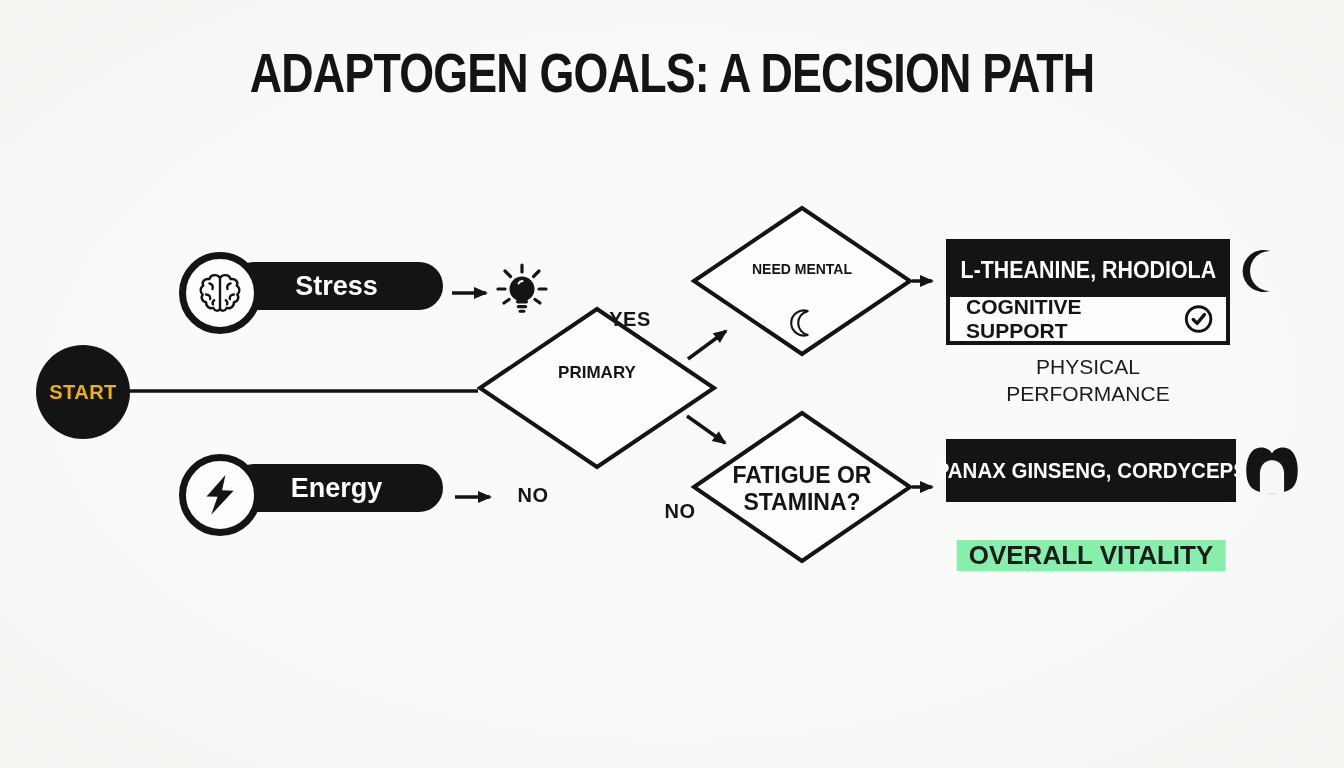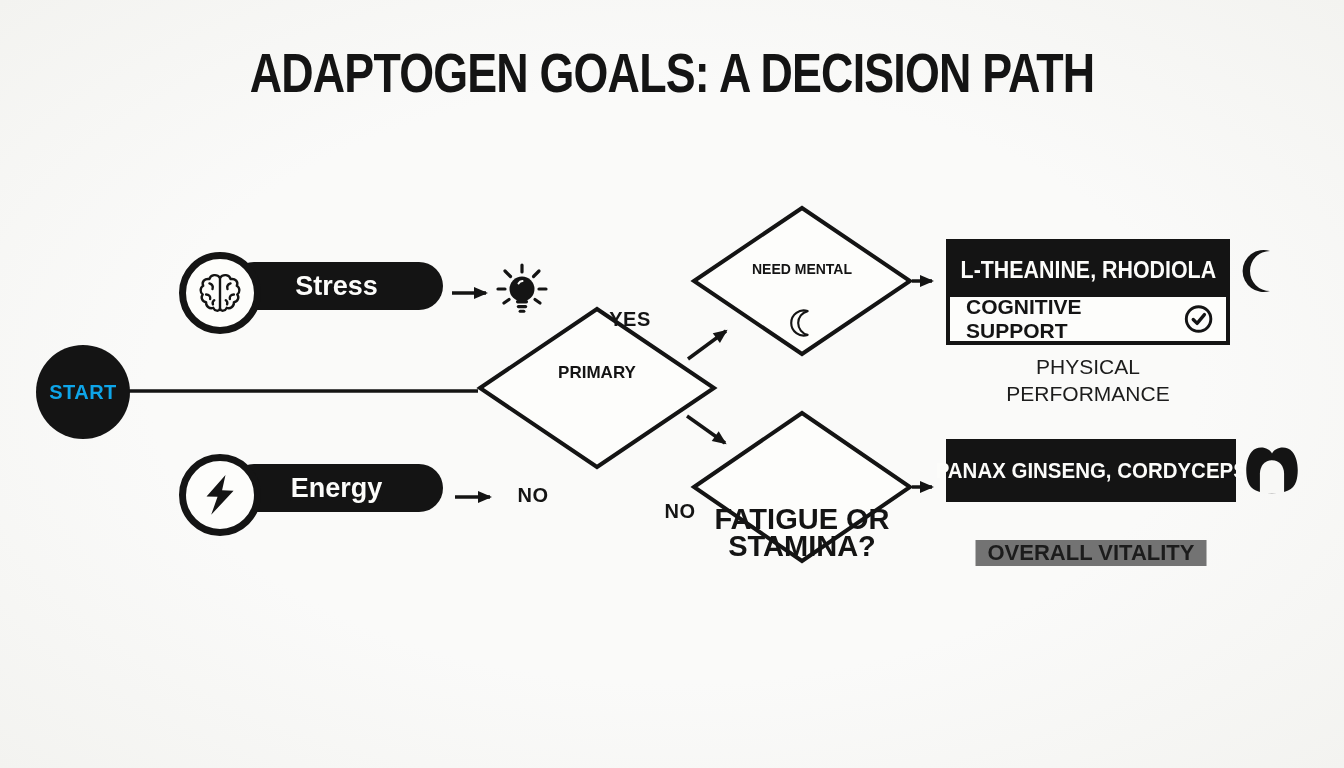--- a/index.html
+++ b/index.html
@@ -13,58 +13,58 @@
   .title{
     left:0;right:0;top:40px;text-align:center;
     font-size:56px;font-weight:bold;letter-spacing:-1px;white-space:nowrap;
     transform:scaleX(.8);transform-origin:50% 50%;color:#141414;
   }
   .wires{left:0;top:0;width:1344px;height:768px;}
   .start-node{
     left:36px;top:345px;width:94px;height:94px;border-radius:50%;
     background:#141414;display:flex;align-items:center;justify-content:center;
   }
-  .start-node span{color:#0ea5e9;font-size:20px;font-weight:bold;letter-spacing:.5px;}
+  .start-node span{color:#eab308;font-size:20px;font-weight:bold;letter-spacing:.5px;}
   .pill{
     height:48px;border-radius:32px;background:#141414;
     display:flex;align-items:center;justify-content:center;
   }
   .pill span{color:#fcfcfa;font-size:27px;font-weight:bold;}
   .badge{
     width:82px;height:82px;border-radius:50%;background:#fdfdfb;
     border:7px solid #141414;display:flex;align-items:center;justify-content:center;
   }
   .lbl{font-size:20px;font-weight:bold;text-align:center;letter-spacing:.5px;}
   .dtext{text-align:center;font-weight:bold;line-height:1;}
   .dtext span{display:block;}
   .dtext.primary{left:487px;top:358px;width:220px;font-size:17px;line-height:30px;}
   .dtext.mental{left:702px;top:258px;width:200px;font-size:14px;line-height:23px;}
-  .dtext.fatigue{left:702px;top:462px;width:200px;font-size:29px;line-height:27px;margin-top:44px;}
+  .dtext.fatigue{left:702px;top:462px;width:200px;font-size:23px;line-height:27px;}
   .rbox{border:4px solid #141414;background:#fdfdfb;}
   .rbox .hdr{
     background:#141414;color:#fcfcfa;display:flex;align-items:center;justify-content:center;
     font-weight:bold;white-space:nowrap;
   }
   .rbox .hdr span{transform:scaleX(.93);}
   .rbox .bdy{display:flex;align-items:center;font-weight:bold;}
   .rbox1{left:946px;top:239px;width:284px;}
   .rbox1 .hdr{height:54px;font-size:23px;}
   .rbox1 .bdy{height:44px;padding:0 12px 0 16px;justify-content:space-between;font-size:21px;}
   .rbox2{left:946px;top:439px;width:290px;}
   .rbox2 .hdr{height:55px;font-size:22px;}
   .rbox2 .bdy{height:45px;justify-content:center;font-size:22px;}
   .caption1{
     left:946px;top:353px;width:284px;text-align:center;
     font-size:21px;font-weight:normal;line-height:27px;color:#1c1c1c;
   }
   .caption1 span{display:block;}
   .caption2{
     position:absolute;left:50%;top:97px;transform:translateX(-50%);
-    background:#737373;padding:0 12px;white-space:nowrap;
-    font-size:22px;font-weight:bold;color:#1c1c1c;
+    background:#86efac;padding:0 12px;white-space:nowrap;
+    font-size:26px;font-weight:bold;color:#1c1c1c;
   }
   svg .ink{fill:#141414;}
 </style>
 </head>
 <body>
 
 <div class="canvas">
 
   <div class="abs title">ADAPTOGEN GOALS: A DECISION PATH</div>
 

